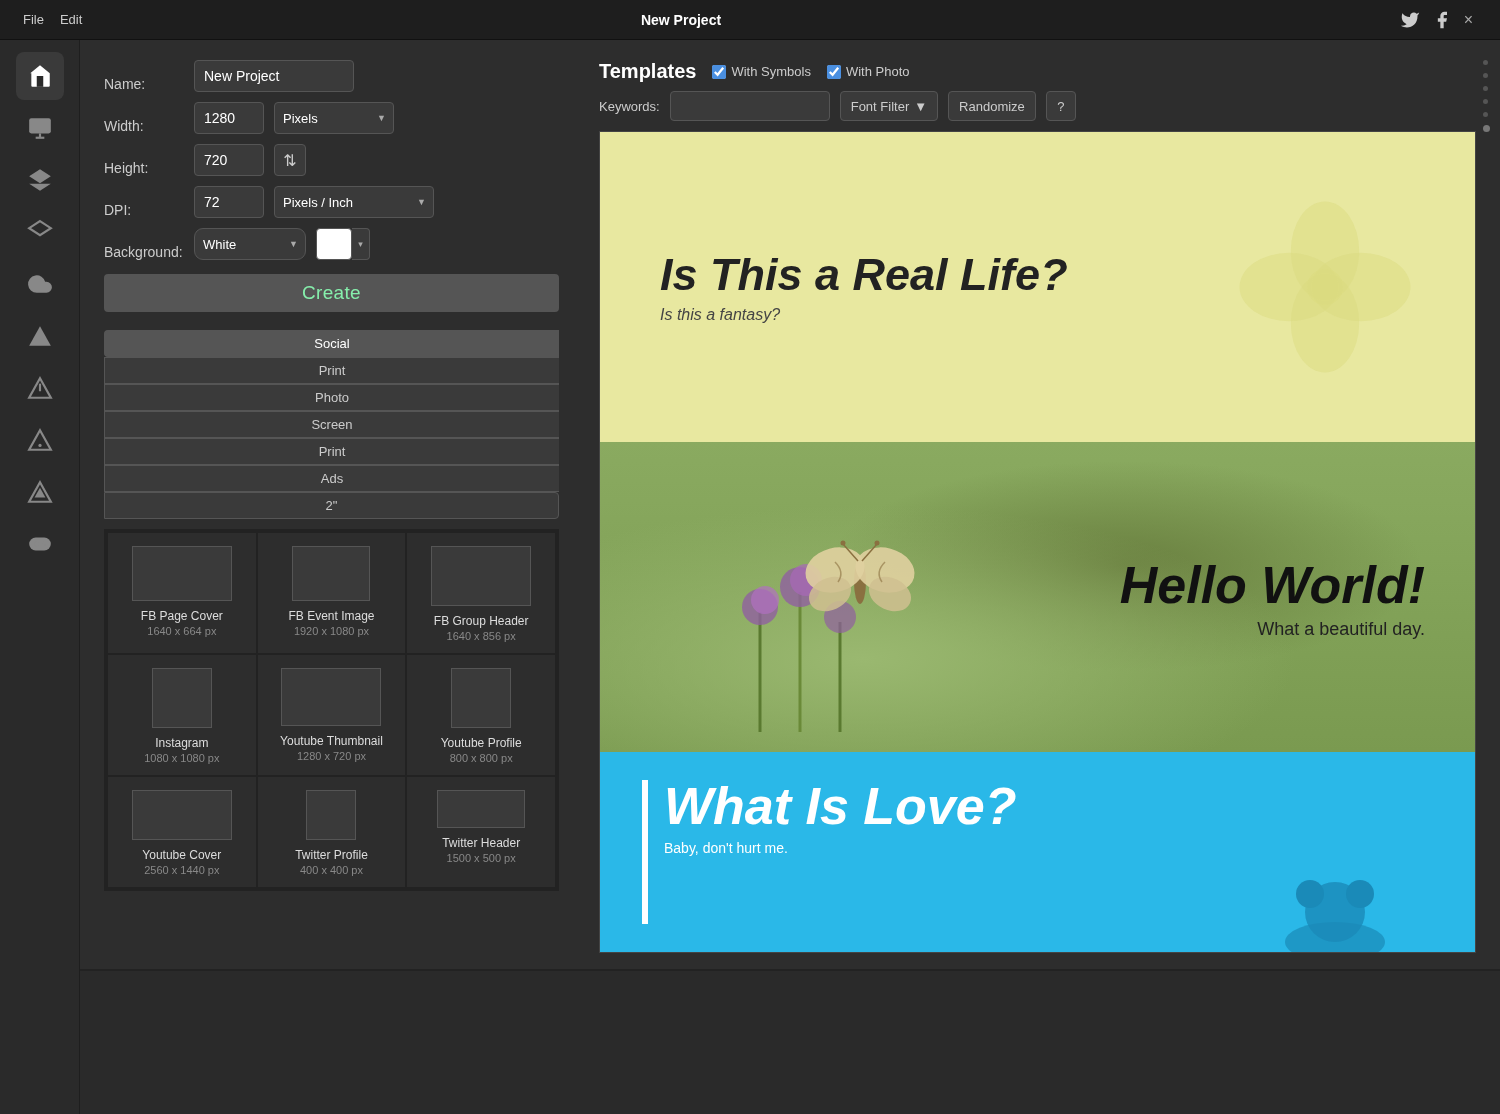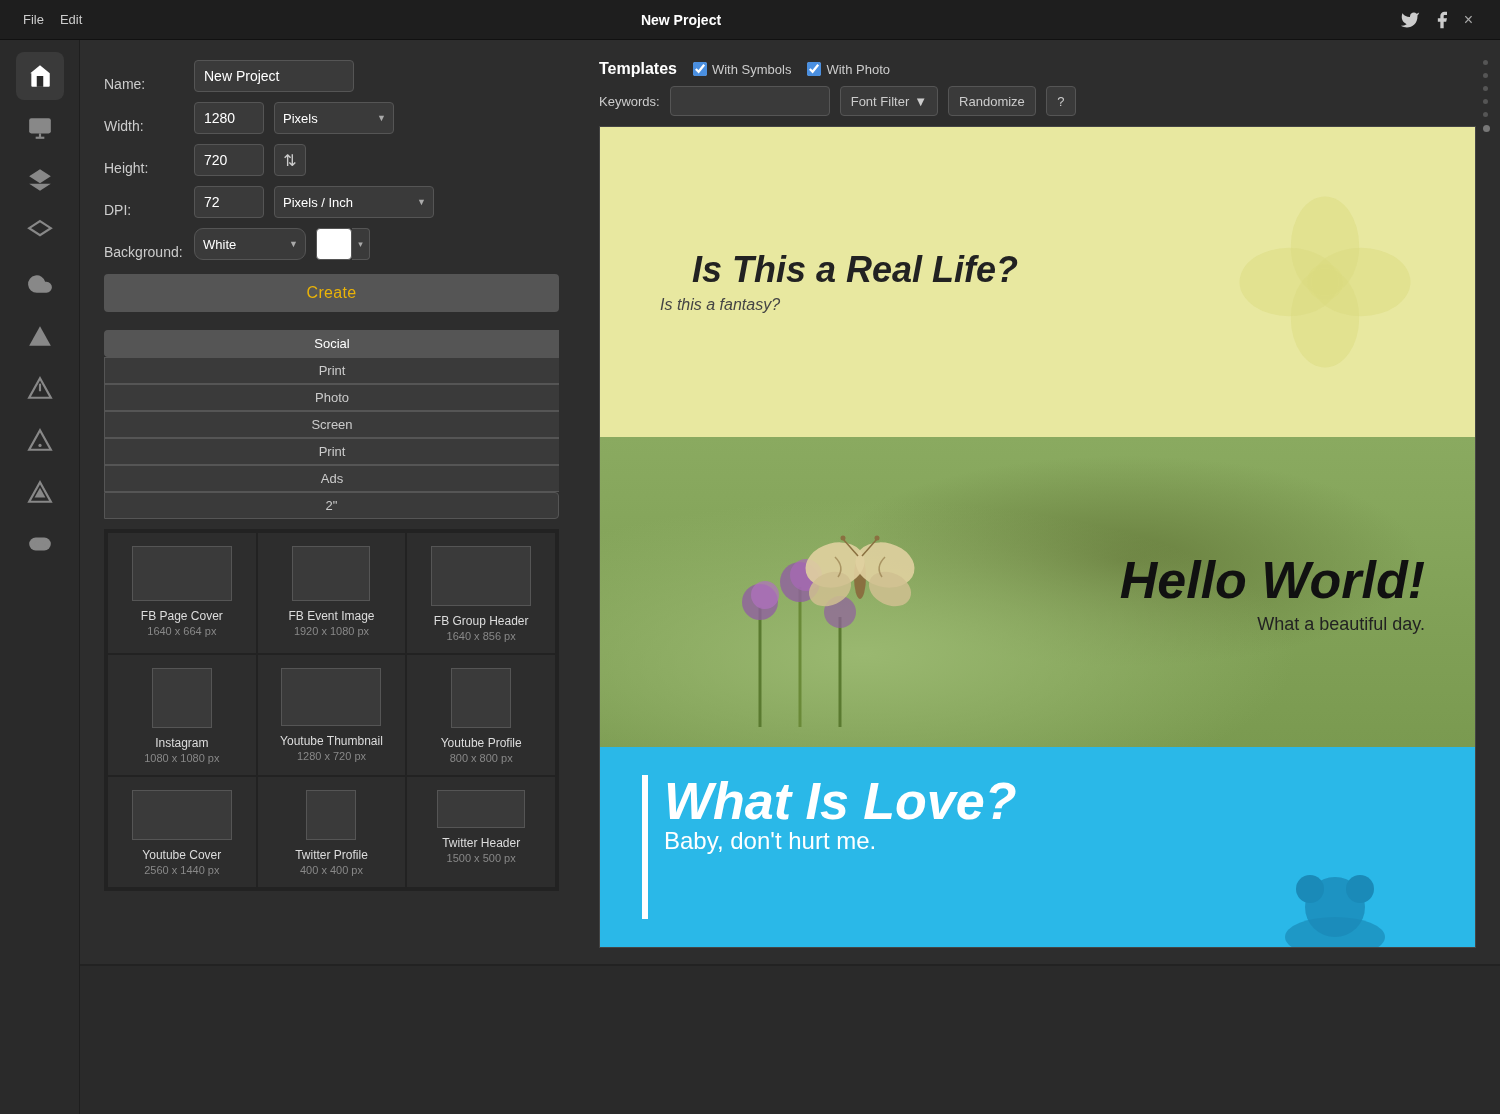--- a/index.html
+++ b/index.html
@@ -197,22 +197,22 @@
       display: flex;
       align-items: center;
       justify-content: center;
       cursor: pointer;
       font-size: 9px;
     }
     .create-btn {
       background: #555;
       border: none;
       border-radius: 4px;
-      color: #eab308;
-      font-size: 16px;
+      color: #86efac;
+      font-size: 19px;
       height: 38px;
       width: 100%;
       cursor: pointer;
       margin-top: 4px;
       letter-spacing: 0.3px;
     }
 
     
     .preset-tabs {
       display: flex;
@@ -280,21 +280,21 @@
       flex: 1;
     }
     .templates-header {
       display: flex;
       align-items: center;
       gap: 16px;
       padding: 0 0 8px 0;
       flex-shrink: 0;
     }
     .templates-title {
-      font-size: 16px;
+      font-size: 20px;
       font-weight: 700;
       color: #fff;
     }
     .checkbox-label {
       display: flex;
       align-items: center;
       gap: 5px;
       font-size: 13px;
       color: #ccc;
       cursor: pointer;
@@ -393,26 +393,25 @@
     .template-1 {
       height: 310px;
       background: #e8e8a0;
       display: flex;
       align-items: center;
       justify-content: space-between;
       padding: 30px 60px;
     }
     .template-1-text { }
     .template-1-title {
-      font-size: 36px;
+      font-size: 45px;
       font-weight: 900;
       font-style: italic;
       color: #222;
       line-height: 1.1;
-      margin-left: 32px;
     }
     .template-1-subtitle {
       font-size: 16px;
       font-style: italic;
       color: #444;
       margin-top: 6px;
     }
     .template-1-symbol {
       width: 180px;
       height: 180px;
@@ -479,22 +478,23 @@
     }
     .template-3-text {}
     .template-3-title {
       font-size: 52px;
       font-weight: 900;
       font-style: italic;
       color: #fff;
       line-height: 1;
     }
     .template-3-subtitle {
-      font-size: 24px;
+      font-size: 14px;
       color: #fff;
+      margin-top: 8px;
     }
 
     
     .dots-deco {
       position: fixed;
       right: 10px;
       top: 60px;
       display: flex;
       flex-direction: column;
       gap: 8px;

